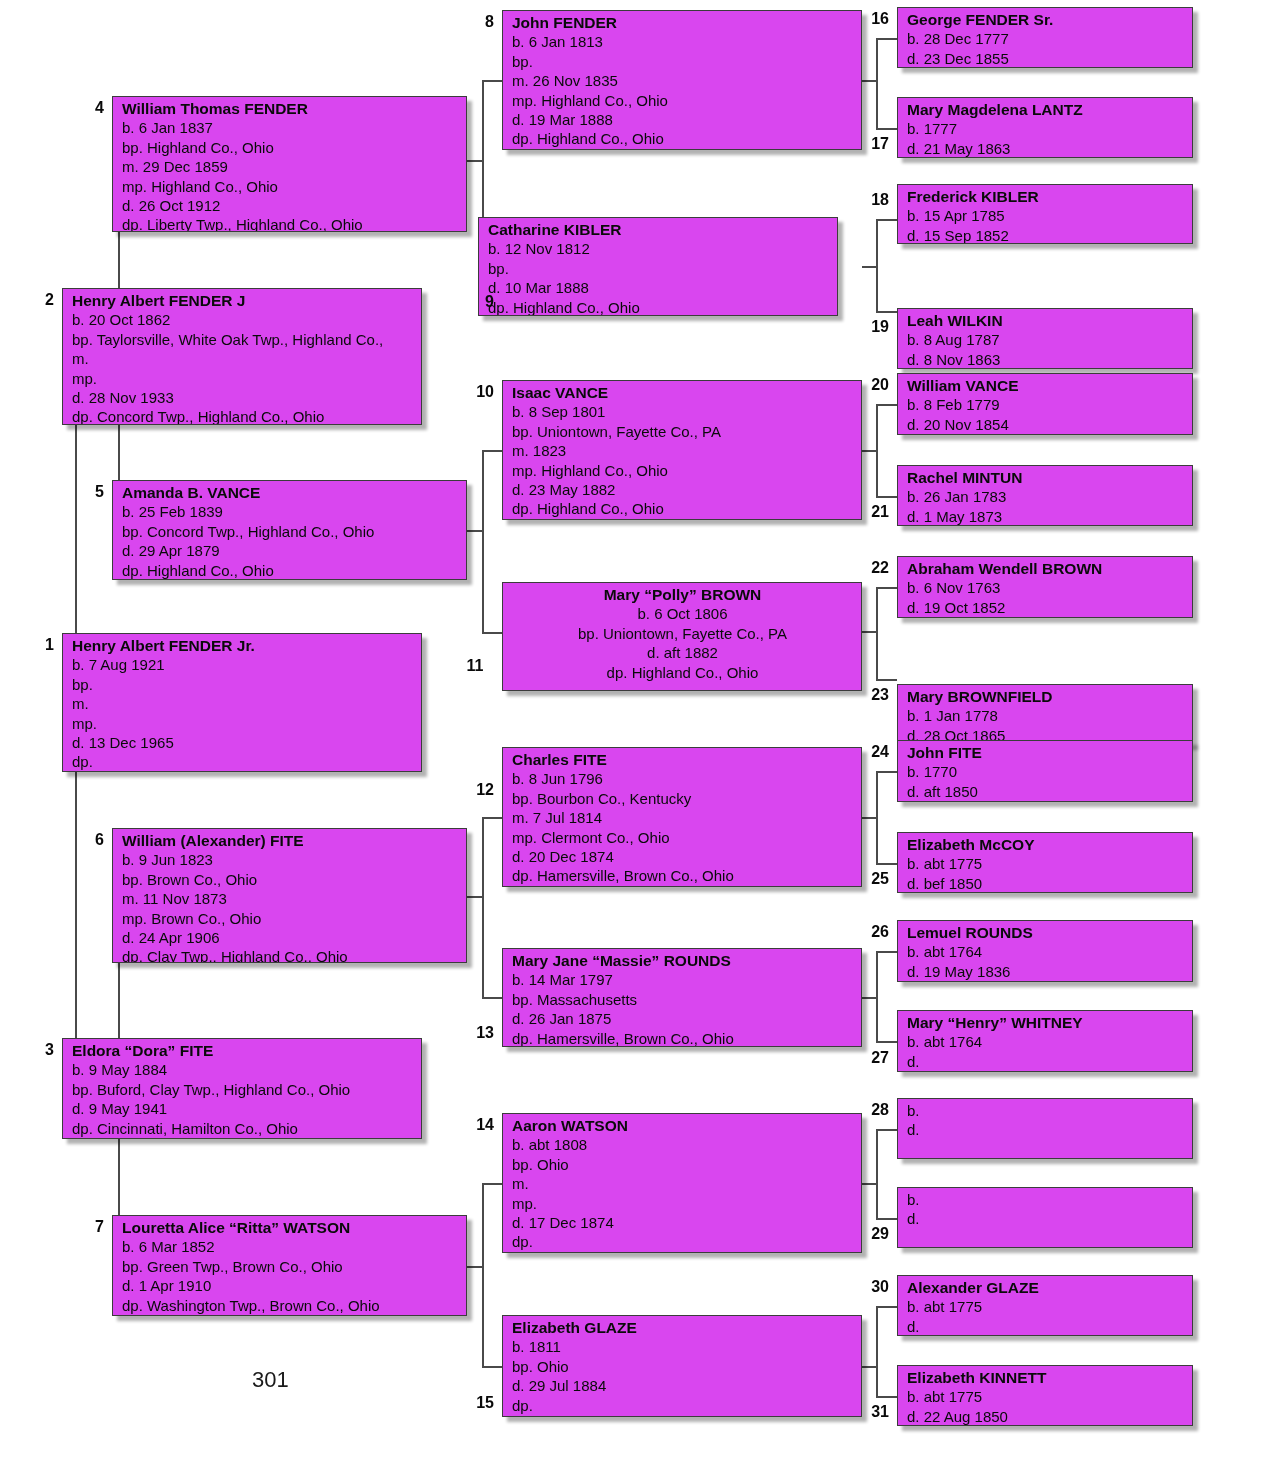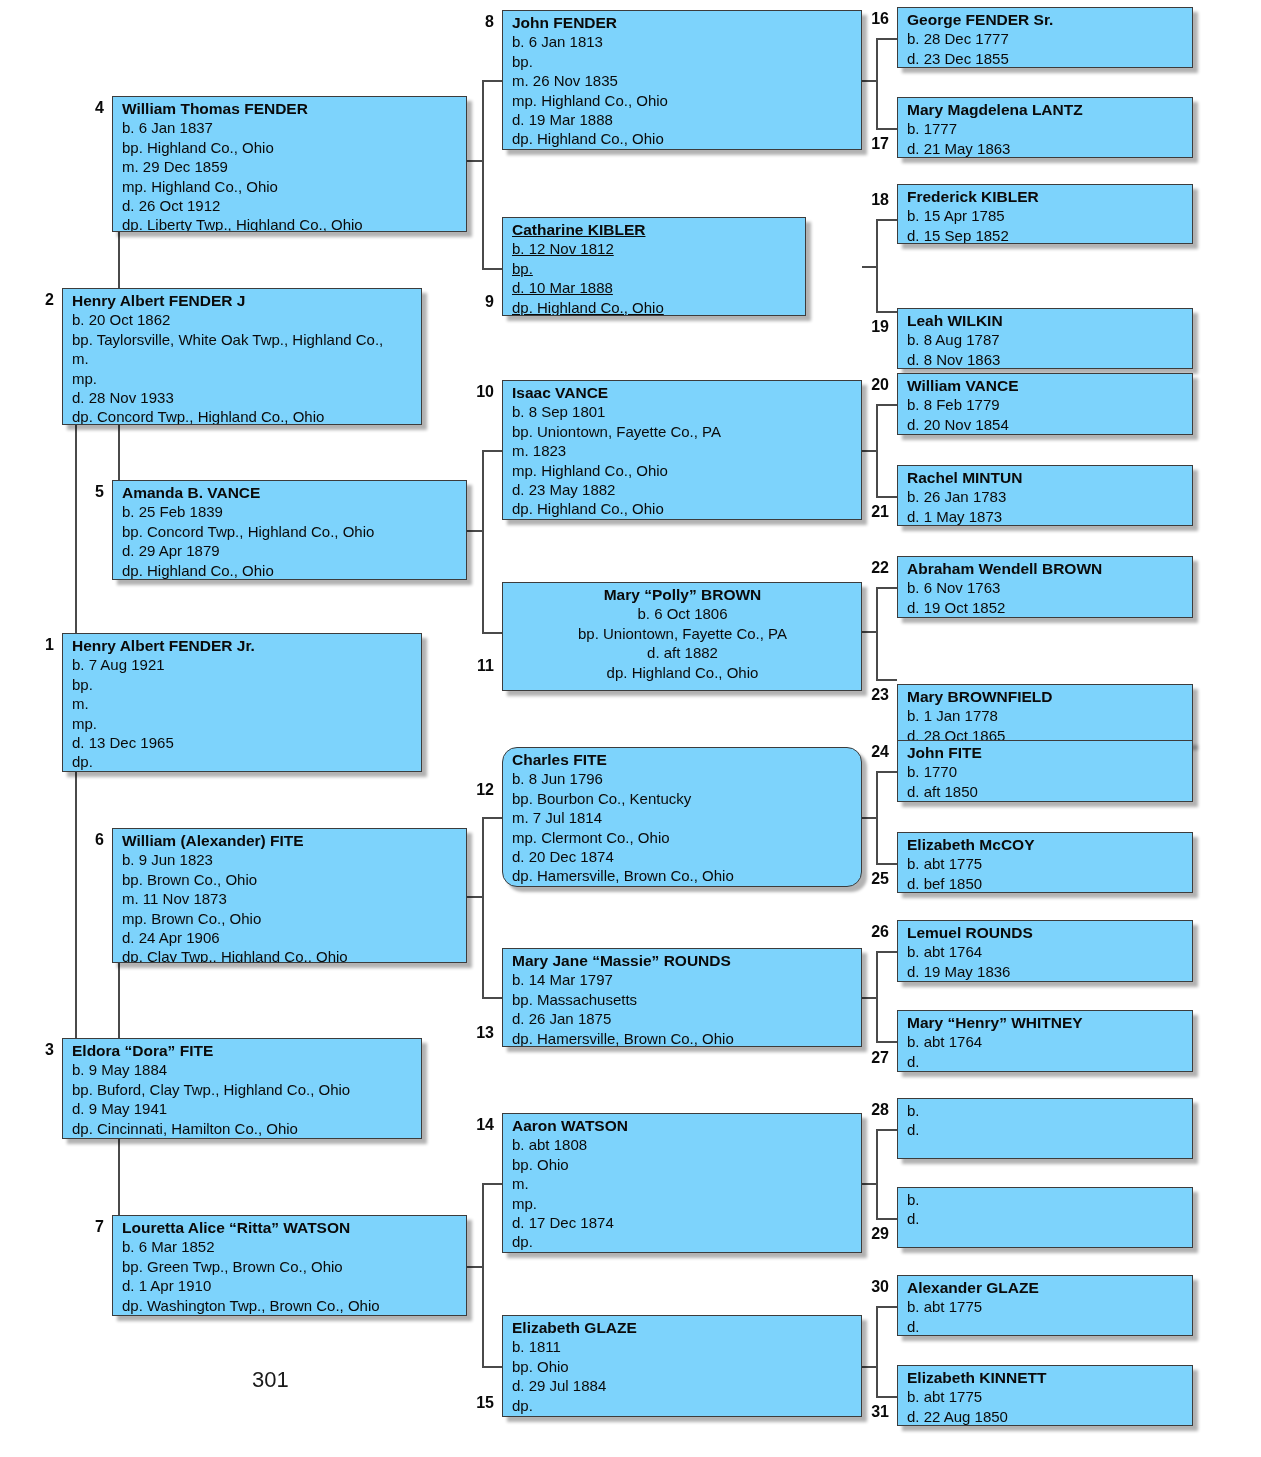--- a/index.html
+++ b/index.html
@@ -8,21 +8,21 @@
     width: 1261px;
     height: 1457px;
     background: #ffffff;
     font-family: "Liberation Sans", "DejaVu Sans", sans-serif;
     color: #0a0a0a;
     overflow: hidden;
   }
   .person-box {
     position: absolute;
     box-sizing: border-box;
-    background: #7dd3fc;
+    background: #d946ef;
     border: 1.5px solid #3c3c3c;
     box-shadow: 5px 5px 3px rgba(0,0,0,0.30);
     padding: 2px 8px 0 9px;
     overflow: hidden;
     z-index: 3;
   }
   .person-name {
     font-size: 15.5px;
     font-weight: bold;
     line-height: 19.4px;
@@ -128,21 +128,21 @@
     <div class="person-box" style="left: 502px; top: 10px; width: 360px; height: 140px;">
       <div class="person-name">John FENDER</div>
       <div class="person-line">b. 6 Jan 1813</div>
       <div class="person-line">bp.</div>
       <div class="person-line">m. 26 Nov 1835</div>
       <div class="person-line">mp. Highland Co., Ohio</div>
       <div class="person-line">d. 19 Mar 1888</div>
       <div class="person-line">dp. Highland Co., Ohio</div>
     </div>
     <div class="person-number" style="left: 456px; top: 12px;">8</div>
-    <div class="person-box" style="left: 502px; top: 217px; width: 304px; height: 99px; text-decoration: underline;">
+    <div class="person-box" style="left: 478px; top: 217px; width: 360px; height: 99px;">
       <div class="person-name">Catharine KIBLER</div>
       <div class="person-line">b. 12 Nov 1812</div>
       <div class="person-line">bp.</div>
       <div class="person-line">d. 10 Mar 1888</div>
       <div class="person-line">dp. Highland Co., Ohio</div>
     </div>
     <div class="person-number" style="left: 456px; top: 292px;">9</div>
     <div class="person-box" style="left: 502px; top: 380px; width: 360px; height: 140px;">
       <div class="person-name">Isaac VANCE</div>
       <div class="person-line">b. 8 Sep 1801</div>
@@ -153,22 +153,22 @@
       <div class="person-line">dp. Highland Co., Ohio</div>
     </div>
     <div class="person-number" style="left: 456px; top: 382px;">10</div>
     <div class="person-box" style="left: 502px; top: 582px; width: 360px; height: 109px; text-align: center;">
       <div class="person-name">Mary “Polly” BROWN</div>
       <div class="person-line">b. 6 Oct 1806</div>
       <div class="person-line">bp. Uniontown, Fayette Co., PA</div>
       <div class="person-line">d. aft 1882</div>
       <div class="person-line">dp. Highland Co., Ohio</div>
     </div>
-    <div class="person-number" style="left: 456px; top: 656px;">11</div>
-    <div class="person-box" style="left: 502px; top: 747px; width: 360px; height: 140px; border-radius: 15px;">
+    <div class="person-number" style="left: 456px; top: 656px; text-align: center;">11</div>
+    <div class="person-box" style="left: 502px; top: 747px; width: 360px; height: 140px;">
       <div class="person-name">Charles FITE</div>
       <div class="person-line">b. 8 Jun 1796</div>
       <div class="person-line">bp. Bourbon Co., Kentucky</div>
       <div class="person-line">m. 7 Jul 1814</div>
       <div class="person-line">mp. Clermont Co., Ohio</div>
       <div class="person-line">d. 20 Dec 1874</div>
       <div class="person-line">dp. Hamersville, Brown Co., Ohio</div>
     </div>
     <div class="person-number" style="left: 456px; top: 749px; margin-top: 31px;">12</div>
     <div class="person-box" style="left: 502px; top: 948px; width: 360px; height: 99px;">

